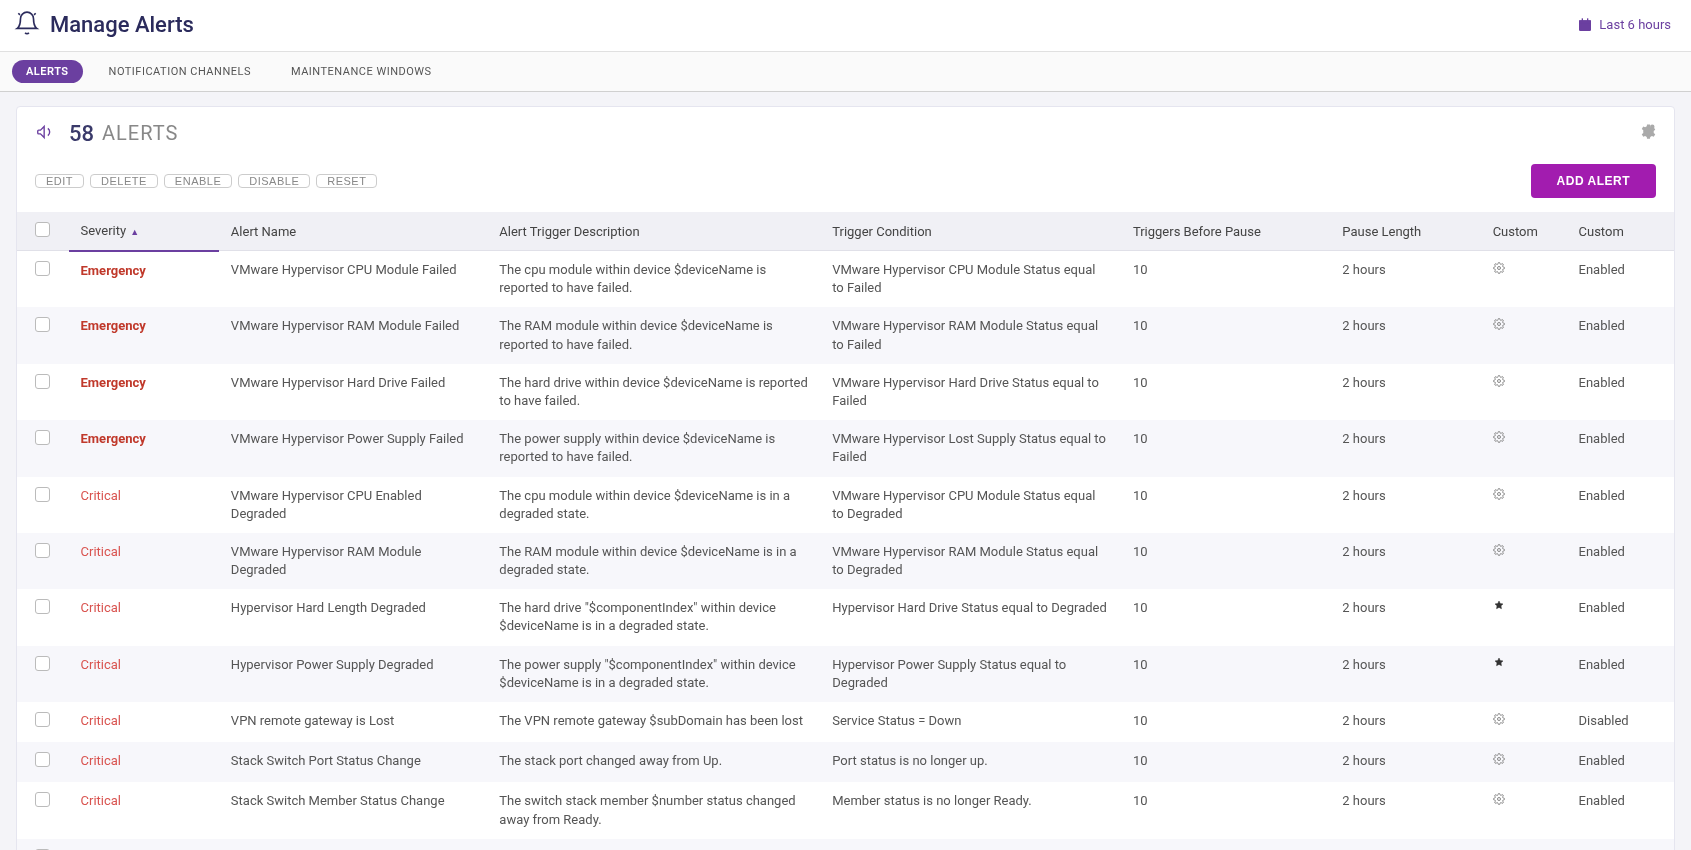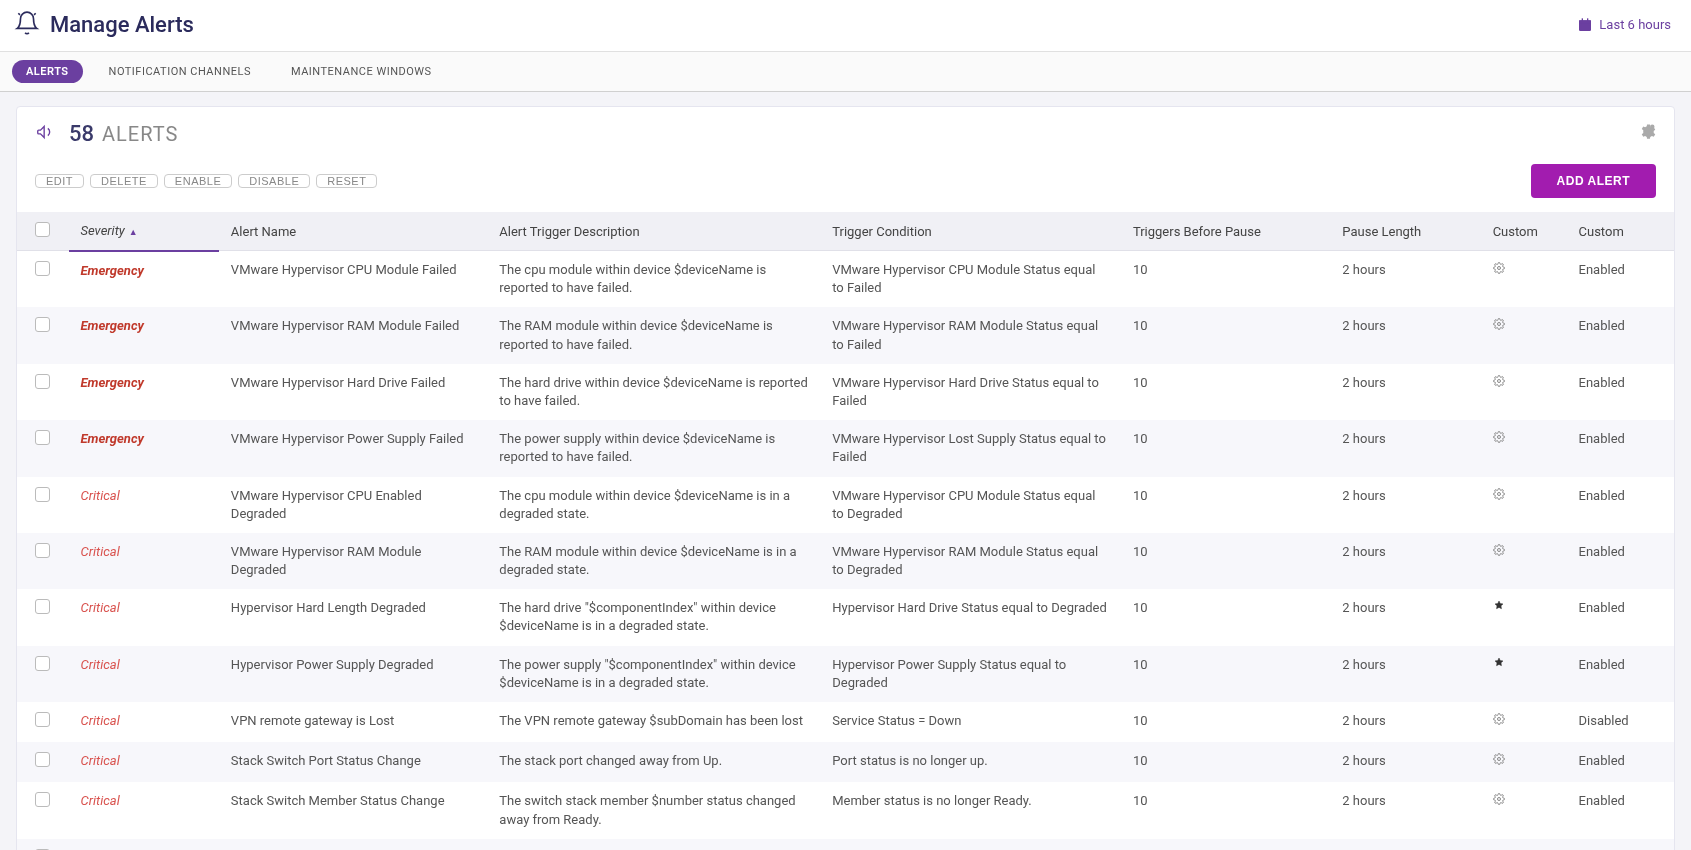--- a/index.html
+++ b/index.html
@@ -50,21 +50,21 @@
   background: #fff;
   border: 1px solid #e5e5ef;
   border-radius: 4px;
 }
 .card-head {
   display: flex;
   align-items: center;
   justify-content: space-between;
   padding: 14px 18px 8px 18px;
 }
-.card-head-left { display: flex; align-items: center; }
+.card-head-left { display: flex; }
 .mega-icon { width: 22px; height: 22px; margin-right: 12px; stroke: #6b3fa0; fill: none; }
 .count { font-size: 22px; color: #3a3a6a; font-weight: 500; margin-right: 8px; }
 .count-label { font-size: 20px; color: #888; letter-spacing: 1px; }
 .gear-corner { width: 18px; height: 18px; color: #aaa; cursor: pointer; }
 
 .toolbar {
   display: flex;
   align-items: center;
   padding: 10px 18px 14px 18px;
 }
@@ -122,21 +122,21 @@
 td {
   padding: 10px 12px;
   font-size: 13px;
   color: #555;
   vertical-align: top;
   line-height: 1.4;
 }
 tbody tr:nth-child(even) { background: #f7f7fb; }
 tbody tr:nth-child(odd) { background: #fff; }
 .col-check { width: 48px; text-align: center; }
-.col-severity { width: 140px; font-style: italic; }
+.col-severity { width: 140px; }
 .col-name { width: 250px; }
 .col-desc { width: 310px; }
 .col-cond { width: 280px; }
 .col-trig { width: 195px; }
 .col-pause { width: 140px; }
 .col-custom { width: 80px; text-align: left; }
 .col-status { width: 100px; }
 .chk {
   width: 15px; height: 15px;
   border: 1px solid #bbb;

